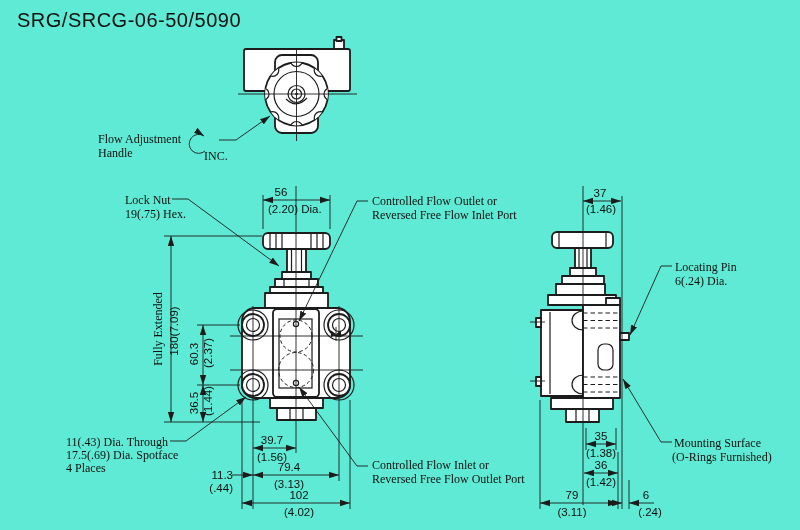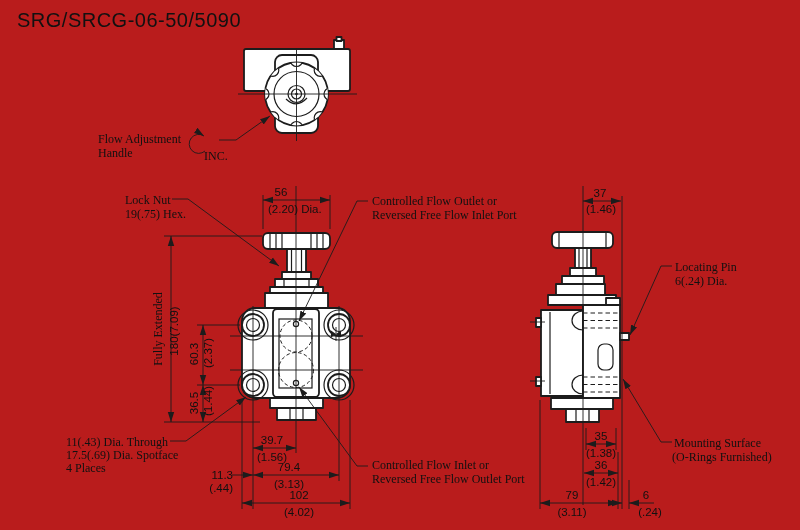--- a/index.html
+++ b/index.html
@@ -1,16 +1,16 @@
 <!DOCTYPE html>
 <html><head>
 <meta charset="utf-8">
 <style>
   html,body{margin:0;padding:0;background:#ffffff;}
-  .stage{position:relative;width:800px;height:530px;background:#b91c1c;overflow:hidden;}
+  .stage{position:relative;width:800px;height:530px;background:#5eead4;overflow:hidden;}
   svg{display:block;}
   .olf  {stroke:#1c1c1c;stroke-width:1.8;fill:#ffffff;stroke-linejoin:round;}
   .ol2  {stroke:#1c1c1c;stroke-width:1.2;fill:none;}
   .ol2f {stroke:#1c1c1c;stroke-width:1.2;fill:#ffffff;}
   .thin {stroke:#1c1c1c;stroke-width:0.9;fill:none;}
   .dash {stroke:#1c1c1c;stroke-width:1.1;fill:none;stroke-dasharray:4.5 3;}
   .dashc{stroke:#1c1c1c;stroke-width:1.0;fill:none;stroke-dasharray:3.5 2.5;}
   .fillk{fill:#1c1c1c;stroke:none;}
   
   text{fill:#111111;}

